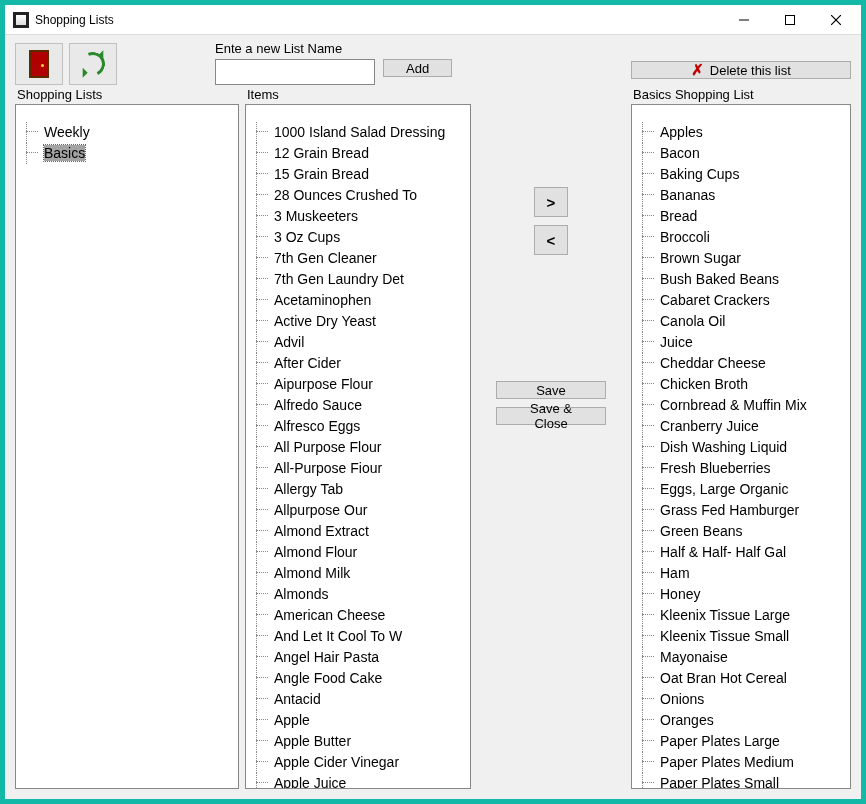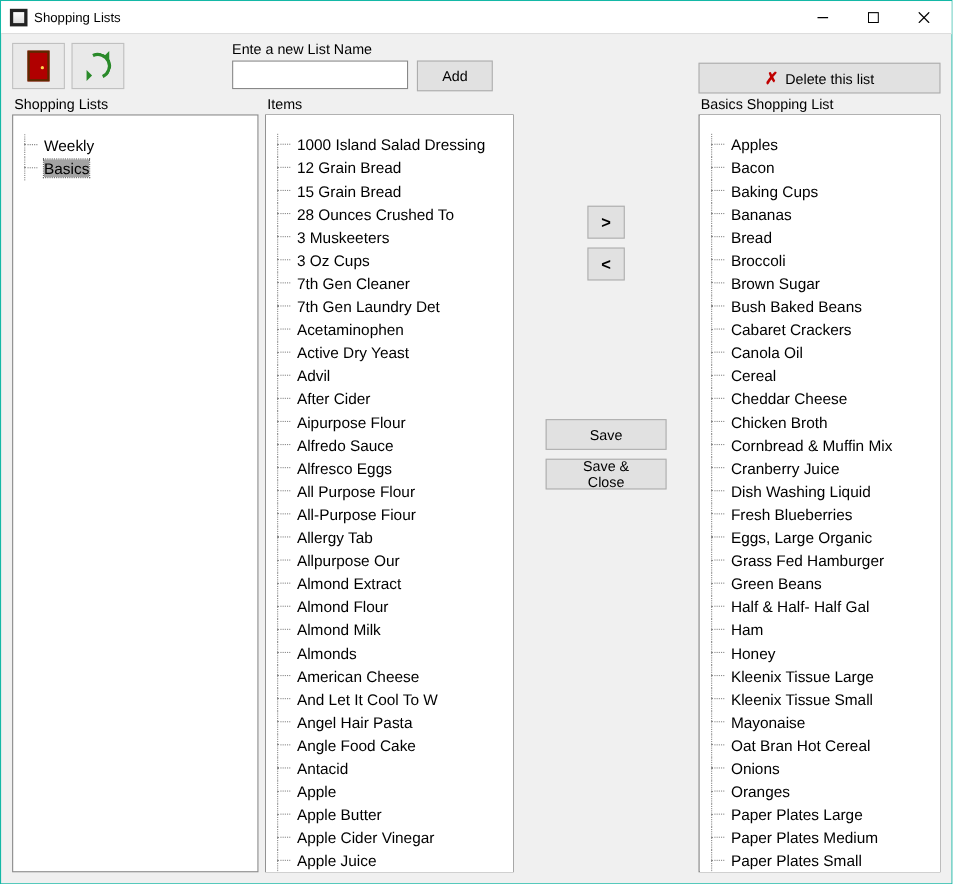--- a/index.html
+++ b/index.html
@@ -5,21 +5,21 @@
   * { box-sizing: border-box; }
   html, body {
     margin: 0; padding: 0;
     font-family: "Segoe UI", Tahoma, sans-serif;
     font-size: 13px;
     background: #fff;
     color: #000;
   }
   .window {
     width: 866px; height: 804px;
-    border: 1px solid #14b8a6;
+    border: 5px solid #14b8a6;
     background: #f0f0f0;
     display: flex;
     flex-direction: column;
     position: relative;
   }
   
   .titlebar {
     height: 30px;
     background: #fff;
     border-bottom: 1px solid #ddd;
@@ -111,21 +111,21 @@
     border: 1px solid #888;
     background: #fff;
     padding: 2px 4px;
     font: inherit;
   }
   .btn {
     background: #e1e1e1;
     border: 1px solid #adadad;
     padding: 4px 22px;
     font: inherit;
-    height: 28px;
+    height: 18px;
     display: inline-flex; align-items: center; justify-content: center;
     cursor: default;
   }
   .btn-wide { width: 220px; justify-content: center; }
 
   .delete-btn {
     display: flex; align-items: center; justify-content: center;
     gap: 6px;
   }
   .x-icon {
@@ -341,21 +341,21 @@
             <div class="tree-item"><span class="txt">Apples</span></div>
             <div class="tree-item"><span class="txt">Bacon</span></div>
             <div class="tree-item"><span class="txt">Baking Cups</span></div>
             <div class="tree-item"><span class="txt">Bananas</span></div>
             <div class="tree-item"><span class="txt">Bread</span></div>
             <div class="tree-item"><span class="txt">Broccoli</span></div>
             <div class="tree-item"><span class="txt">Brown Sugar</span></div>
             <div class="tree-item"><span class="txt">Bush Baked Beans</span></div>
             <div class="tree-item"><span class="txt">Cabaret Crackers</span></div>
             <div class="tree-item"><span class="txt">Canola Oil</span></div>
-            <div class="tree-item"><span class="txt">Cereal</span></div>
+            <div class="tree-item"><span class="txt">Juice</span></div>
             <div class="tree-item"><span class="txt">Cheddar Cheese</span></div>
             <div class="tree-item"><span class="txt">Chicken Broth</span></div>
             <div class="tree-item"><span class="txt">Cornbread &amp; Muffin Mix</span></div>
             <div class="tree-item"><span class="txt">Cranberry Juice</span></div>
             <div class="tree-item"><span class="txt">Dish Washing Liquid</span></div>
             <div class="tree-item"><span class="txt">Fresh Blueberries</span></div>
             <div class="tree-item"><span class="txt">Eggs, Large Organic</span></div>
             <div class="tree-item"><span class="txt">Grass Fed Hamburger</span></div>
             <div class="tree-item"><span class="txt">Green Beans</span></div>
             <div class="tree-item"><span class="txt">Half &amp; Half- Half Gal</span></div>

